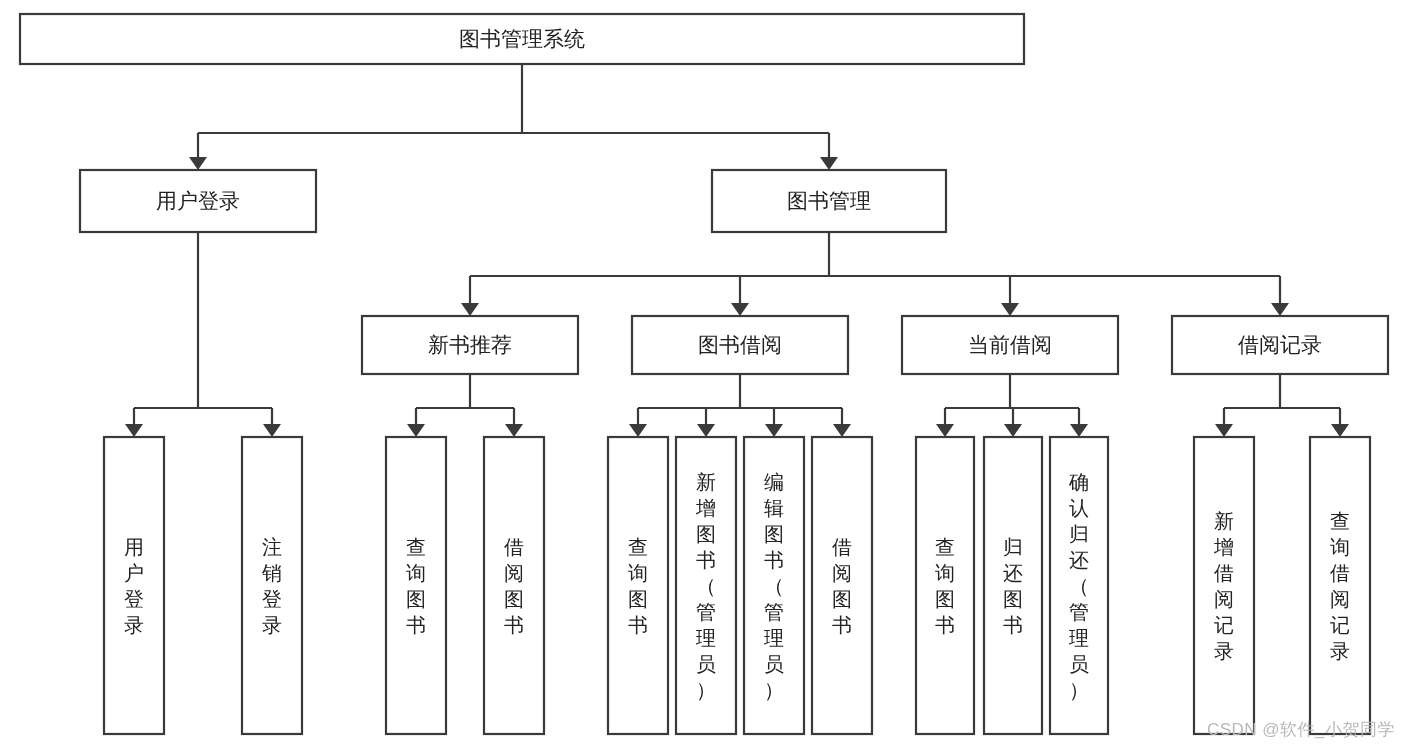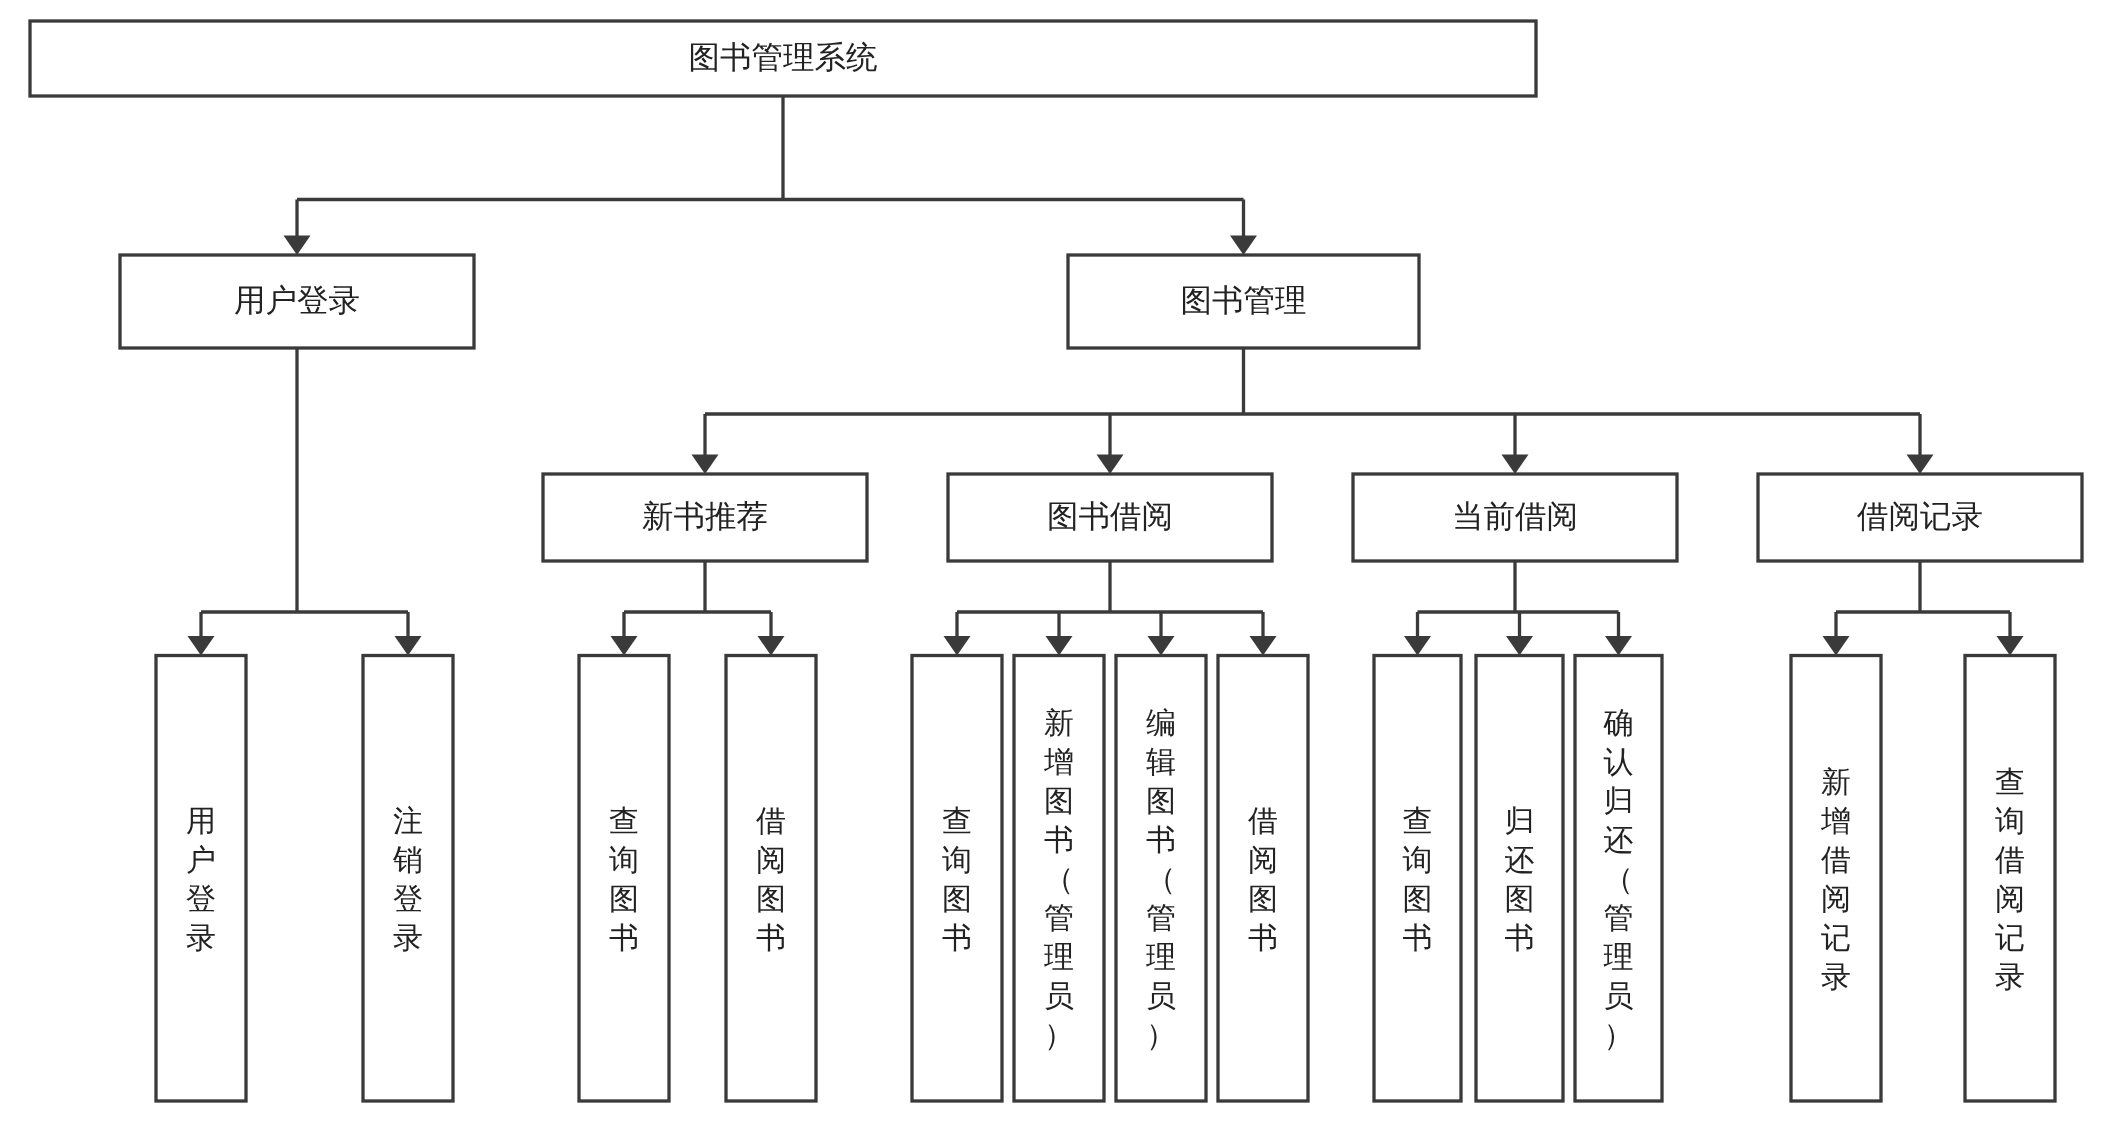--- a/index.html
+++ b/index.html
@@ -200,13 +200,14 @@
         <g>
           <rect x="1194" y="437" width="60" height="297" class="node-box"></rect>
           <text x="1224" class="node-label-vertical" font-size="20"><tspan x="1224" y="527.78">新</tspan><tspan x="1224" y="553.78">增</tspan><tspan x="1224" y="579.78">借</tspan><tspan x="1224" y="605.78">阅</tspan><tspan x="1224" y="631.78">记</tspan><tspan x="1224" y="657.78">录</tspan></text>
         </g>
         <g>
           <rect x="1310" y="437" width="60" height="297" class="node-box"></rect>
           <text x="1340" class="node-label-vertical" font-size="20"><tspan x="1340" y="527.78">查</tspan><tspan x="1340" y="553.78">询</tspan><tspan x="1340" y="579.78">借</tspan><tspan x="1340" y="605.78">阅</tspan><tspan x="1340" y="631.78">记</tspan><tspan x="1340" y="657.78">录</tspan></text>
         </g>
       </g>
   </svg>
+  <div class="watermark-text">CSDN @软件_小贺同学</div>
 </div>
 
 </body></html>

